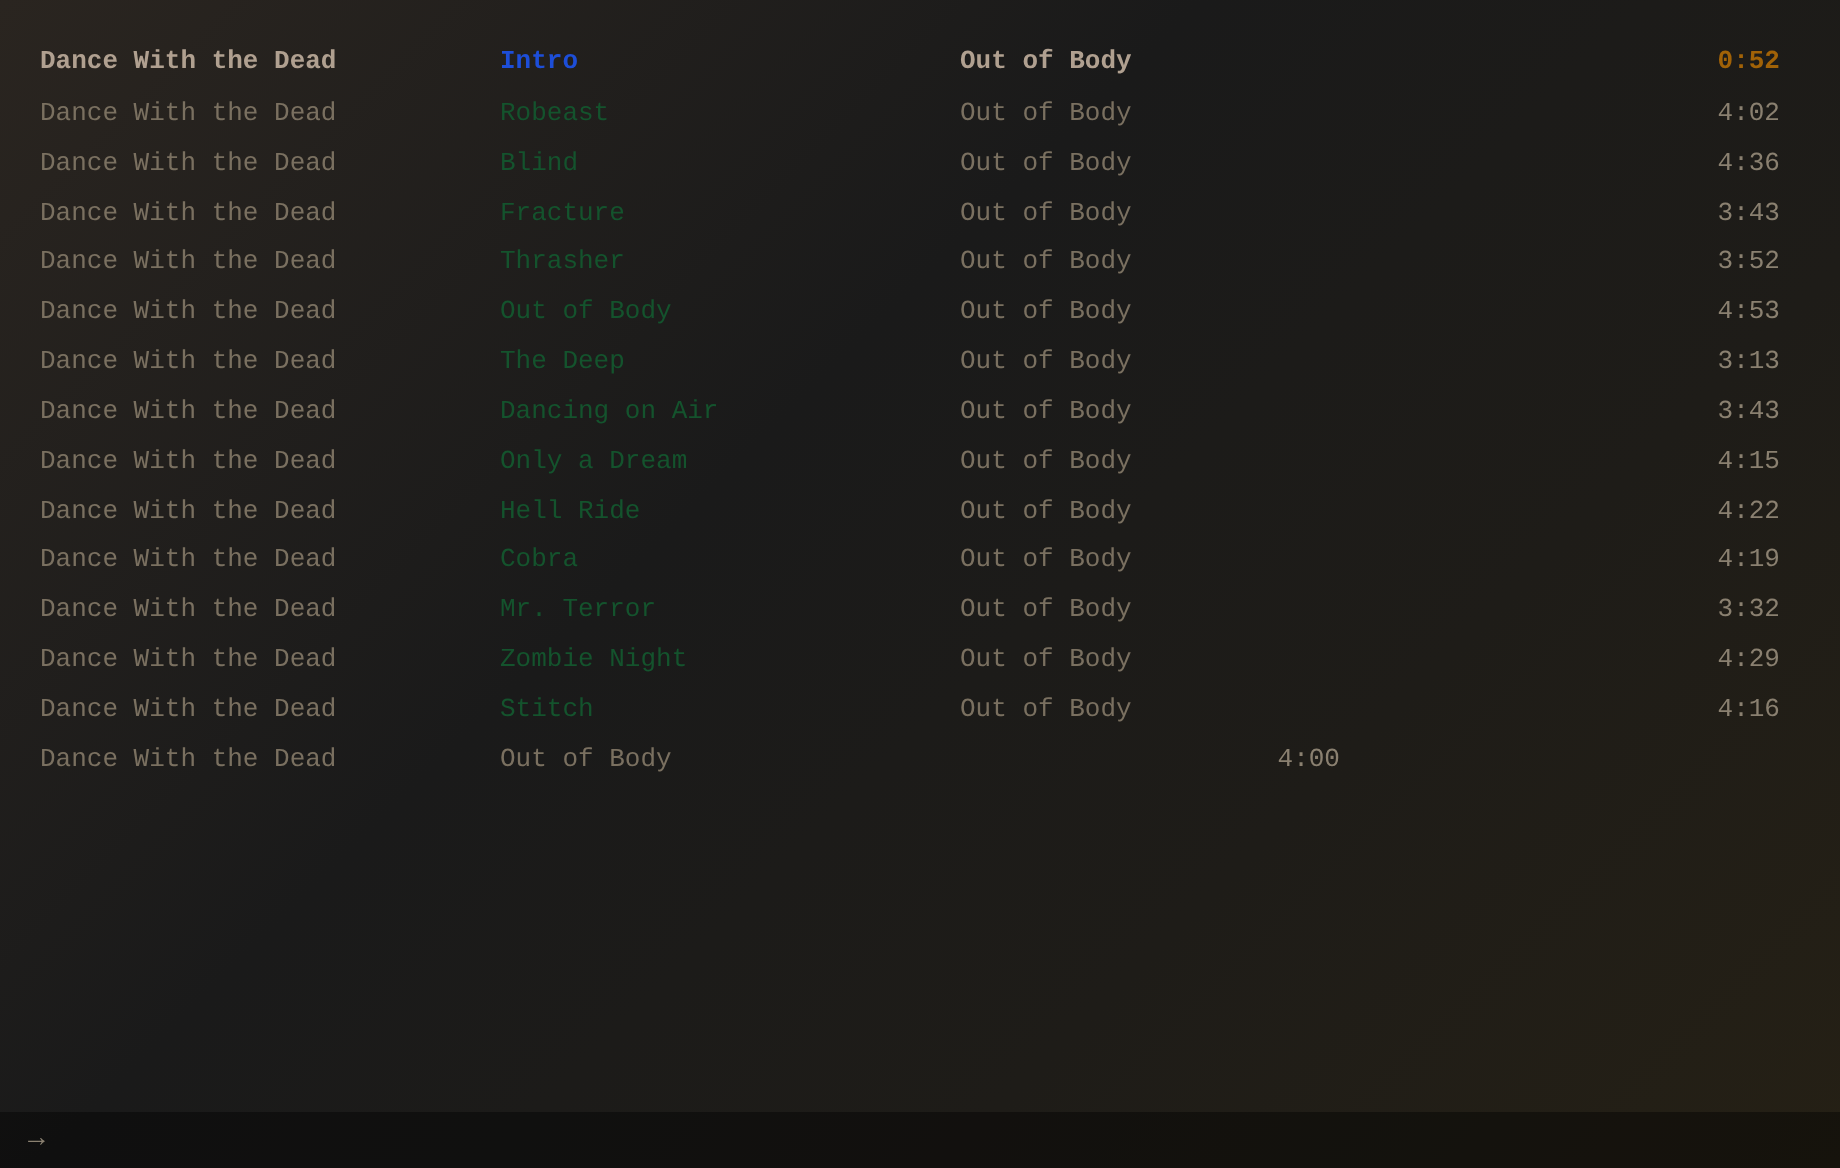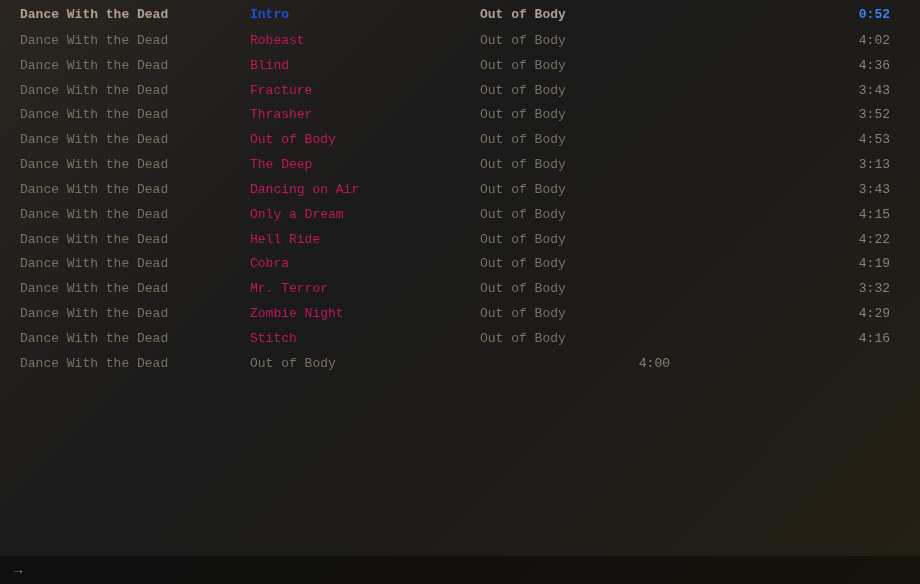--- a/index.html
+++ b/index.html
@@ -14,21 +14,21 @@
       background: linear-gradient(135deg, #2a2520 0%, #1a1a1a 40%, #1e1c18 70%, #252015 100%);
       font-family: 'Courier New', Courier, monospace;
       font-size: 13px;
       color: #8a8070;
       overflow: hidden;
       position: relative;
     }
 
     .track-list {
       width: 100%;
-      padding-top: 0;
+      padding-top: 16px;
     }
 
     .track-row {
       display: grid;
       grid-template-columns: 230px 230px 200px 1fr;
       padding: 3px 20px 3px 20px;
       line-height: 1.45;
     }
 
     .track-row.header {
@@ -45,37 +45,37 @@
 
     .track-row .artist {
       color: #7a7060;
     }
 
     .track-row.header .artist {
       color: #b0a090;
     }
 
     .track-row .title {
-      color: #be185d;
+      color: #14532d;
     }
 
     .track-row.header .title {
       color: #1d4ed8;
     }
 
     .track-row .album {
       color: #7a7060;
     }
 
     .track-row.header .album {
       color: #b0a090;
     }
 
     .track-row.header .duration {
-      color: #3b82f6;
+      color: #a16207;
     }
 
     .bottom-bar {
       position: absolute;
       bottom: 0;
       left: 0;
       width: 100%;
       height: 28px;
       background: rgba(0,0,0,0.4);
       display: flex;

